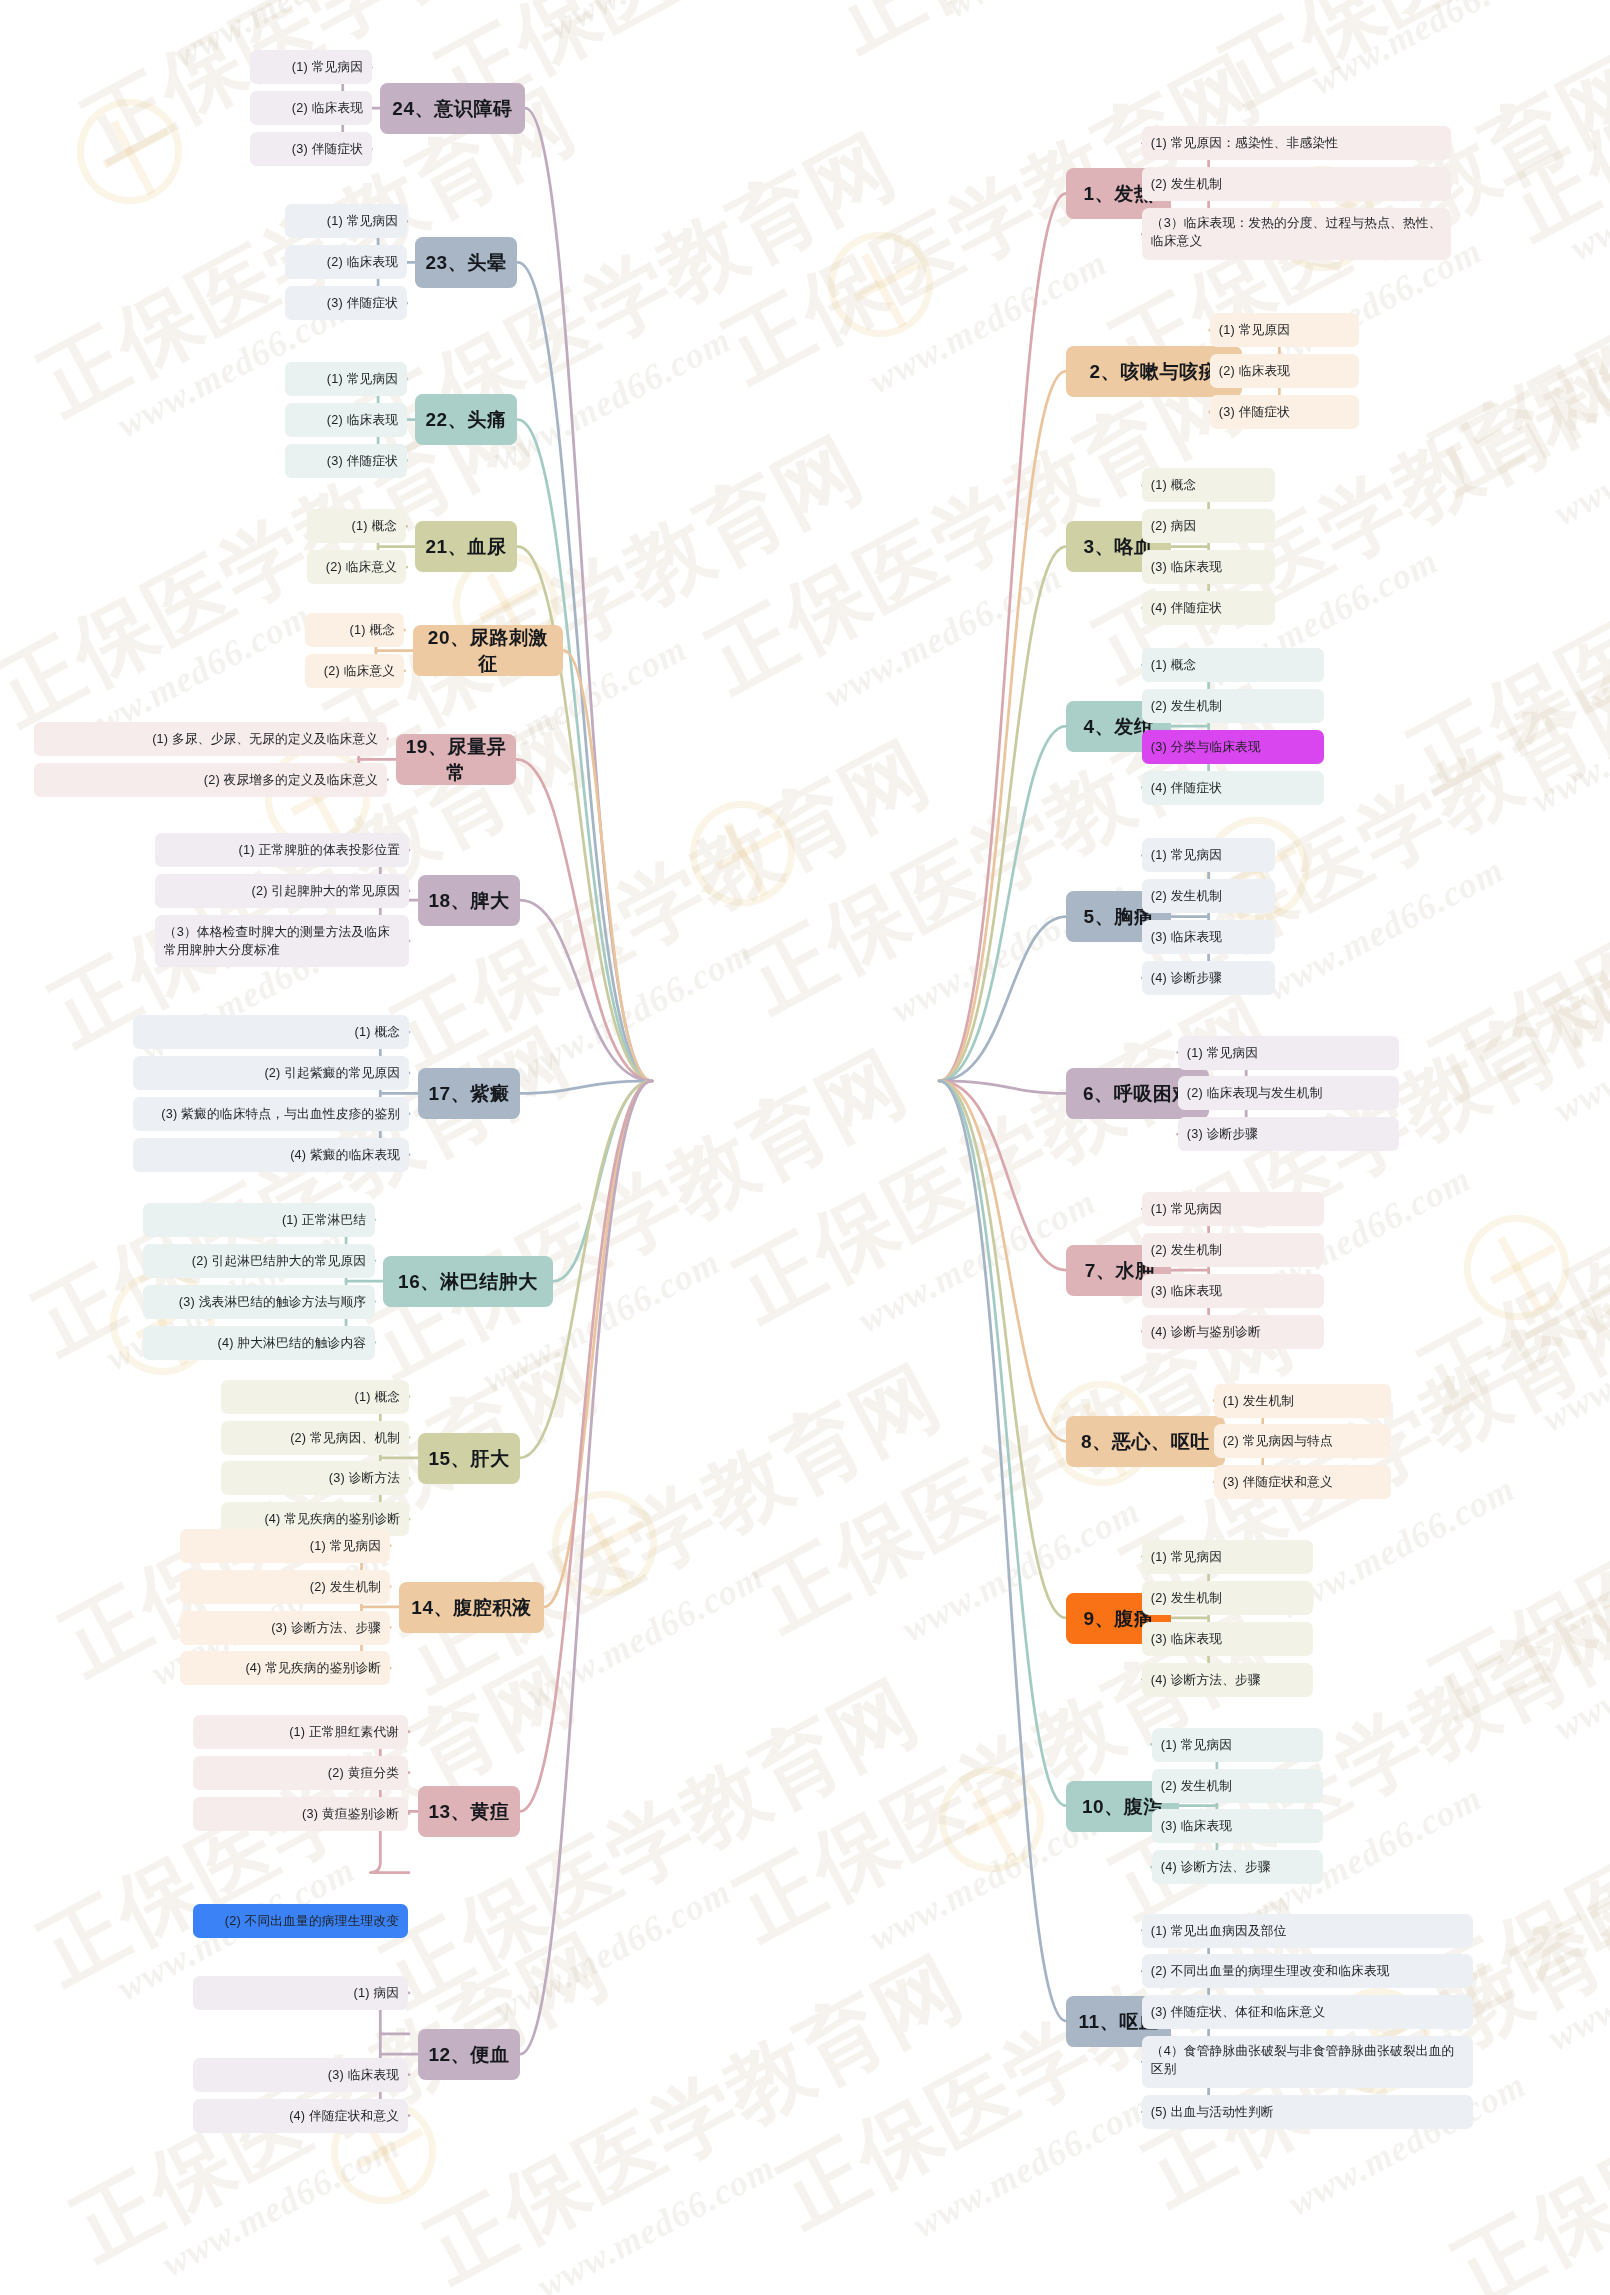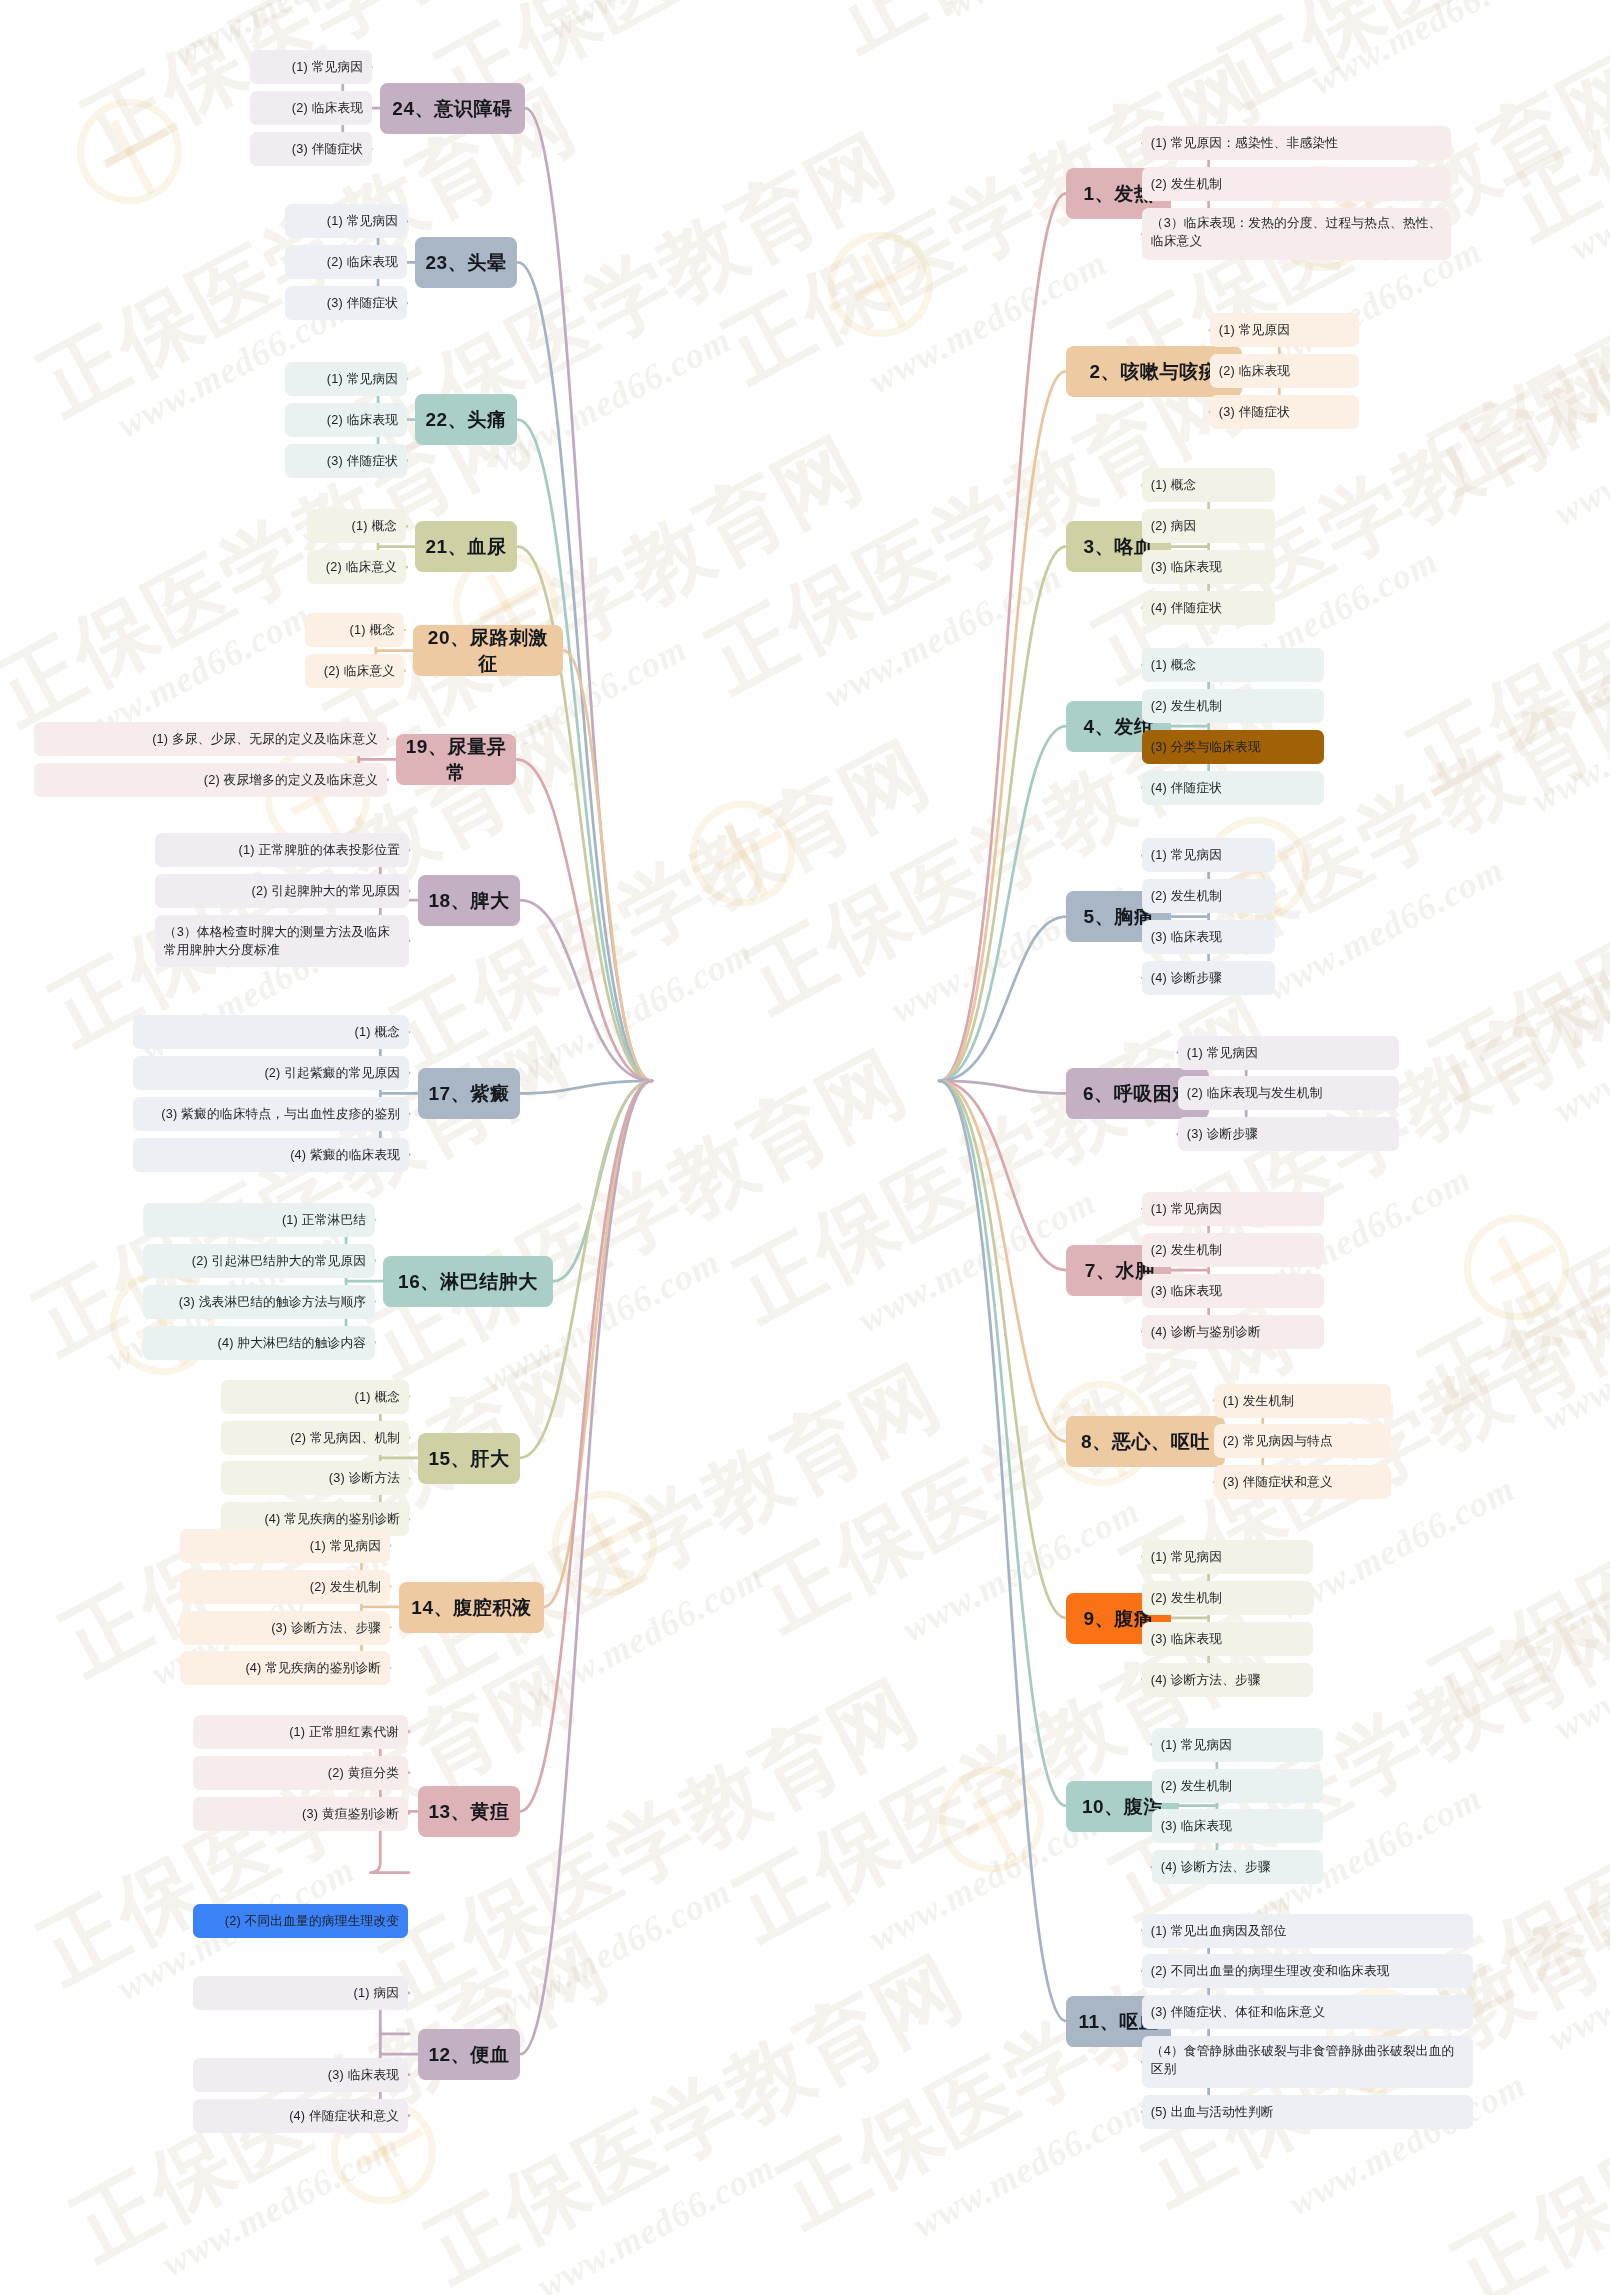--- a/index.html
+++ b/index.html
@@ -306,21 +306,21 @@
     <div class="leaf right" style="left: 1210px; top: 354px; width: 149px; min-height: 34px; background: rgb(251, 240, 227);">(2) 临床表现</div>
     <div class="leaf right" style="left: 1210px; top: 395px; width: 149px; min-height: 34px; background: rgb(251, 240, 227);">(3) 伴随症状</div>
     <div class="branch" style="left: 1066px; top: 521px; width: 105px; height: 51px; background: rgb(207, 208, 164);">3、咯血</div>
     <div class="leaf right" style="left: 1142px; top: 468px; width: 133px; min-height: 34px; background: rgb(242, 243, 230);">(1) 概念</div>
     <div class="leaf right" style="left: 1142px; top: 509px; width: 133px; min-height: 34px; background: rgb(242, 243, 230);">(2) 病因</div>
     <div class="leaf right" style="left: 1142px; top: 550px; width: 133px; min-height: 34px; background: rgb(242, 243, 230);">(3) 临床表现</div>
     <div class="leaf right" style="left: 1142px; top: 591px; width: 133px; min-height: 34px; background: rgb(242, 243, 230);">(4) 伴随症状</div>
     <div class="branch" style="left: 1066px; top: 701px; width: 105px; height: 51px; background: rgb(169, 207, 200);">4、发绀</div>
     <div class="leaf right" style="left: 1142px; top: 648px; width: 182px; min-height: 34px; background: rgb(233, 242, 240);">(1) 概念</div>
     <div class="leaf right" style="left: 1142px; top: 689px; width: 182px; min-height: 34px; background: rgb(233, 242, 240);">(2) 发生机制</div>
-    <div class="leaf right" style="left: 1142px; top: 730px; width: 182px; min-height: 34px; background: #a16207;">(3) 分类与临床表现</div>
+    <div class="leaf right" style="left: 1142px; top: 730px; width: 182px; min-height: 34px; background: #d946ef;">(3) 分类与临床表现</div>
     <div class="leaf right" style="left: 1142px; top: 771px; width: 182px; min-height: 34px; background: rgb(233, 242, 240);">(4) 伴随症状</div>
     <div class="branch" style="left: 1066px; top: 891px; width: 105px; height: 51px; background: rgb(168, 182, 198);">5、胸痛</div>
     <div class="leaf right" style="left: 1142px; top: 838px; width: 133px; min-height: 34px; background: rgb(236, 239, 243);">(1) 常见病因</div>
     <div class="leaf right" style="left: 1142px; top: 879px; width: 133px; min-height: 34px; background: rgb(236, 239, 243);">(2) 发生机制</div>
     <div class="leaf right" style="left: 1142px; top: 920px; width: 133px; min-height: 34px; background: rgb(236, 239, 243);">(3) 临床表现</div>
     <div class="leaf right" style="left: 1142px; top: 961px; width: 133px; min-height: 34px; background: rgb(236, 239, 243);">(4) 诊断步骤</div>
     <div class="branch" style="left: 1066px; top: 1068px; width: 143px; height: 51px; background: rgb(195, 176, 194);">6、呼吸困难</div>
     <div class="leaf right" style="left: 1178px; top: 1036px; width: 221px; min-height: 34px; background: rgb(241, 236, 241);">(1) 常见病因</div>
     <div class="leaf right" style="left: 1178px; top: 1076px; width: 221px; min-height: 34px; background: rgb(241, 236, 241);">(2) 临床表现与发生机制</div>
     <div class="leaf right" style="left: 1178px; top: 1117px; width: 221px; min-height: 34px; background: rgb(241, 236, 241);">(3) 诊断步骤</div>

